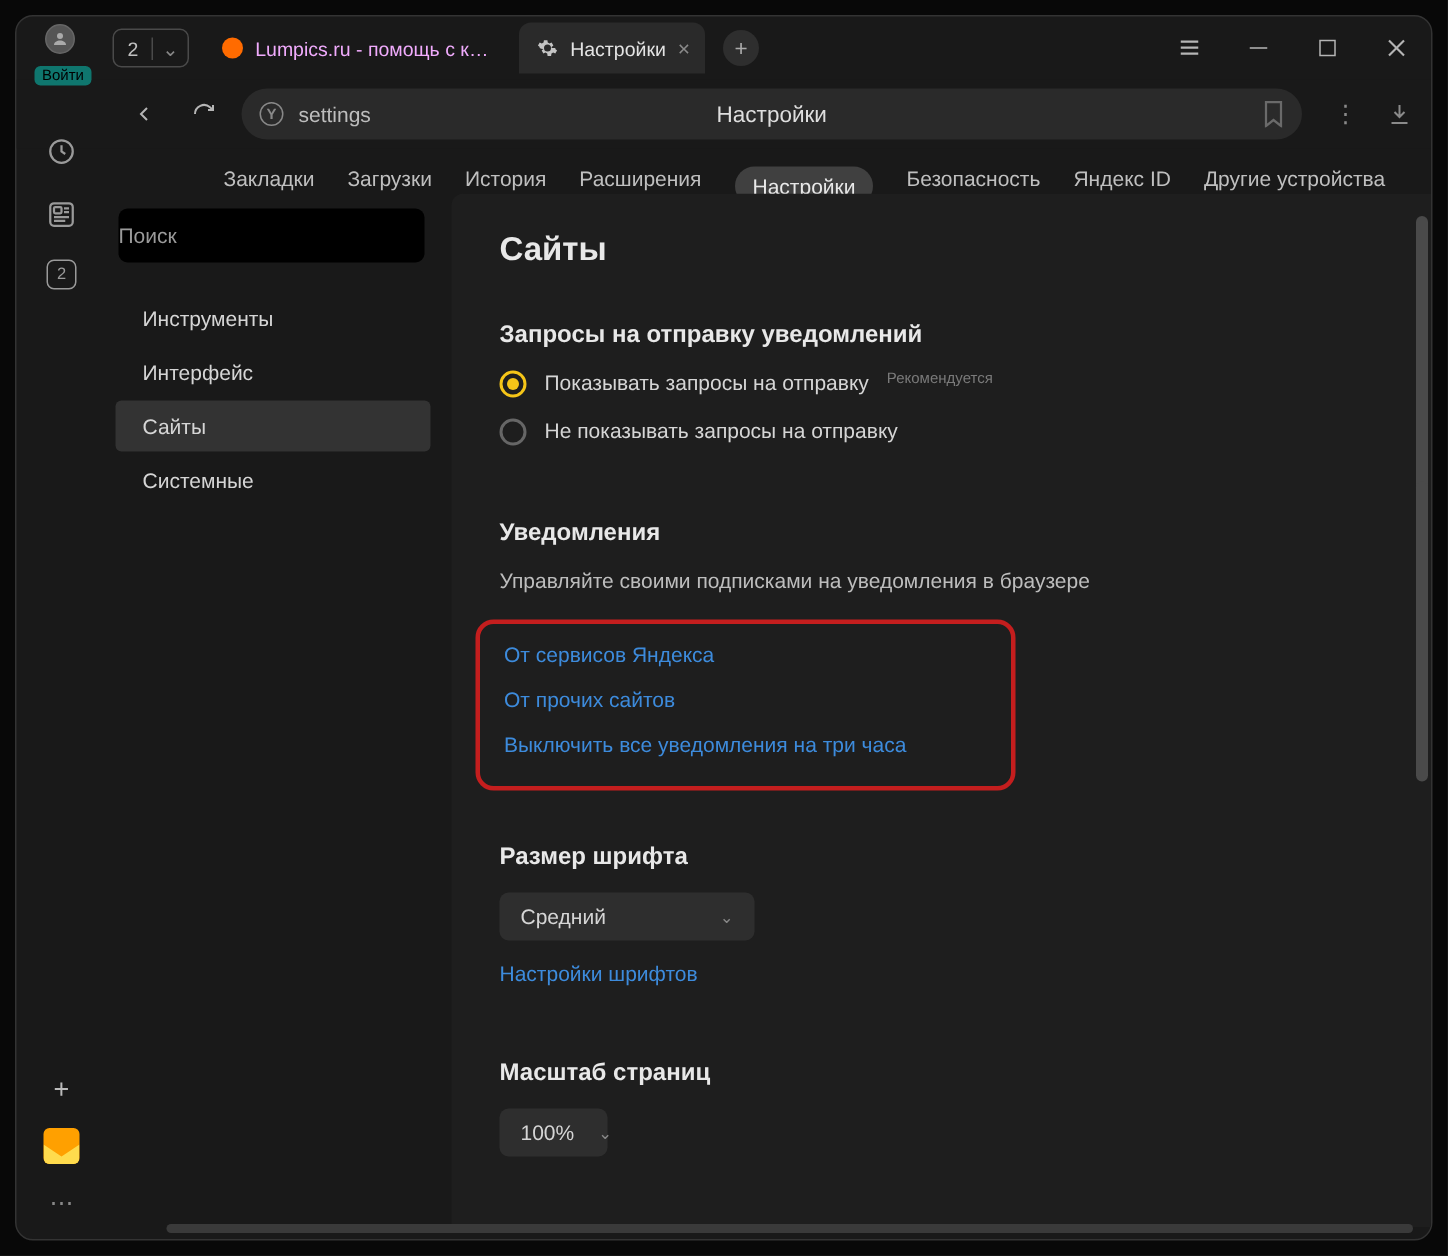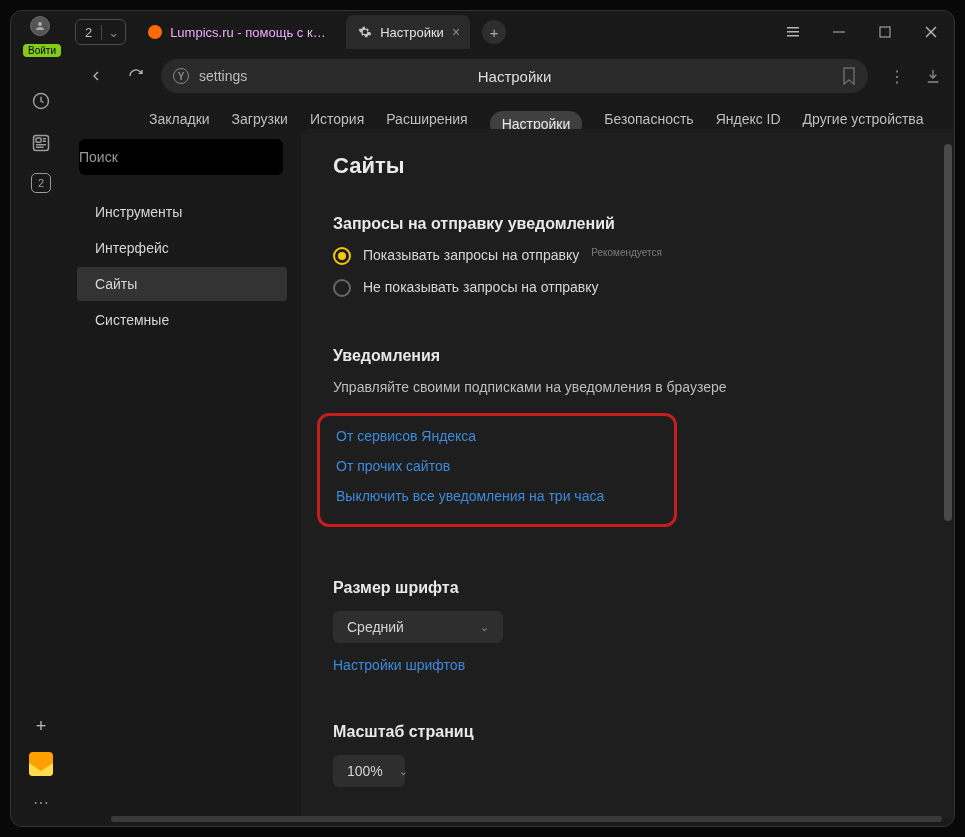--- a/index.html
+++ b/index.html
@@ -1,21 +1,21 @@
 <!DOCTYPE html>
 <html><head>
 <meta charset="utf-8">
 <style>
 * { margin:0; padding:0; box-sizing:border-box; font-family:Arial,Helvetica,sans-serif; }
 body { width:965px; height:837px; background:#080808; overflow:hidden; position:relative; }
 .window { position:absolute; top:10px; left:10px; right:10px; bottom:10px; background:#191919; border:1px solid #333; border-radius:12px; display:flex; flex-direction:column; overflow:hidden; }
 
 .titlebar { display:flex; align-items:center; height:42px; padding:0 0 0 8px; gap:4px; }
 .avatar { width:20px; height:20px; border-radius:50%; background:#555; display:flex; align-items:center; justify-content:center; border:1px solid #666; }
-.login-badge { background:#84cc16; color:#000; font-size:10px; padding:1px 5px; border-radius:4px; margin-left:4px; margin-top:0; position:relative; top:8px; }
+.login-badge { background:#0f766e; color:#000; font-size:10px; padding:1px 5px; border-radius:4px; margin-left:4px; margin-top:0; position:relative; top:8px; }
 .login-wrap { display:flex; flex-direction:column; align-items:center; margin-right:6px; }
 .tab-counter { display:flex; align-items:center; border:1px solid #4a4a4a; border-radius:6px; height:26px; margin-left:4px; }
 .tab-counter span { padding:0 9px; color:#bfbfbf; font-size:13px; }
 .tab-counter .chev { border-left:1px solid #4a4a4a; padding:0 6px; color:#888; }
 .tab { display:flex; align-items:center; height:34px; padding:0 10px 0 12px; border-radius:8px 8px 0 0; gap:8px; margin-left:6px; max-width:200px; }
 .tab.inactive { color:#f0abfc; font-size:13px; }
 .tab.active { background:#2a2a2a; color:#e3e3e3; font-size:13px; }
 .favicon-orange { width:14px; height:14px; border-radius:50%; background:#ff6b00; flex:none; }
 .tab-title { white-space:nowrap; overflow:hidden; text-overflow:ellipsis; }
 .tab-close { color:#8a8a8a; font-size:14px; flex:none; }
@@ -55,21 +55,21 @@
 .section-title { color:#e8e8e8; font-size:16px; font-weight:bold; margin-bottom:14px; }
 .section-desc { color:#bdbdbd; font-size:14px; margin-bottom:18px; }
 .radio-row { display:flex; gap:12px; margin-bottom:14px; }
 .radio { width:18px; height:18px; border-radius:50%; border:2px solid #666; flex:none; position:relative; }
 .radio.selected { border-color:#f5c518; }
 .radio.selected::after { content:""; position:absolute; inset:3px; border-radius:50%; background:#f5c518; }
 .radio-label { color:#d5d5d5; font-size:14px; }
 .radio-hint { color:#7a7a7a; font-size:10px; }
 .section-gap { height:36px; }
 .link { color:#3d8bdc; font-size:14px; margin-bottom:14px; display:block; cursor:pointer; }
-.highlight-box { border:3px solid #c41e1e; border-radius:12px; padding:12px 16px 6px 16px; margin:6px 0 16px -16px; width:360px; }
+.highlight-box { border:3px solid #c41e1e; border-radius:12px; padding:12px 16px 6px 16px; margin:6px 0 0 -16px; width:360px; }
 .select-pill { display:flex; align-items:center; justify-content:space-between; background:#2e2e2e; border-radius:6px; padding:8px 14px; width:170px; color:#d5d5d5; font-size:14px; margin-bottom:14px;gap:16px; }
 .select-pill.small{width:72px;}
 .chev-down { color:#888; font-size:11px; }
 .scrollbar { position:absolute; right:2px; top:0; width:10px; height:100%; }
 .scroll-thumb { position:absolute; right:0; top:38%; width:8px; height:200px; background:#4a4a4a; border-radius:4px; }
 .main-scrollbar-track { position:absolute; right:0px; top:15px; bottom:15px; width:12px; }
 .main-scroll-thumb { position:absolute; right:2px; top:0; width:8px; height:310px; background:#4a4a4a; border-radius:4px; }
 .bottom-scrollbar { position:absolute; left:66px; right:10px; bottom:2px; height:8px; }
 .bottom-thumb { position:absolute; left:34px; right:2px; height:6px; background:#3a3a3a; border-radius:3px; }
 svg { display:block; }

